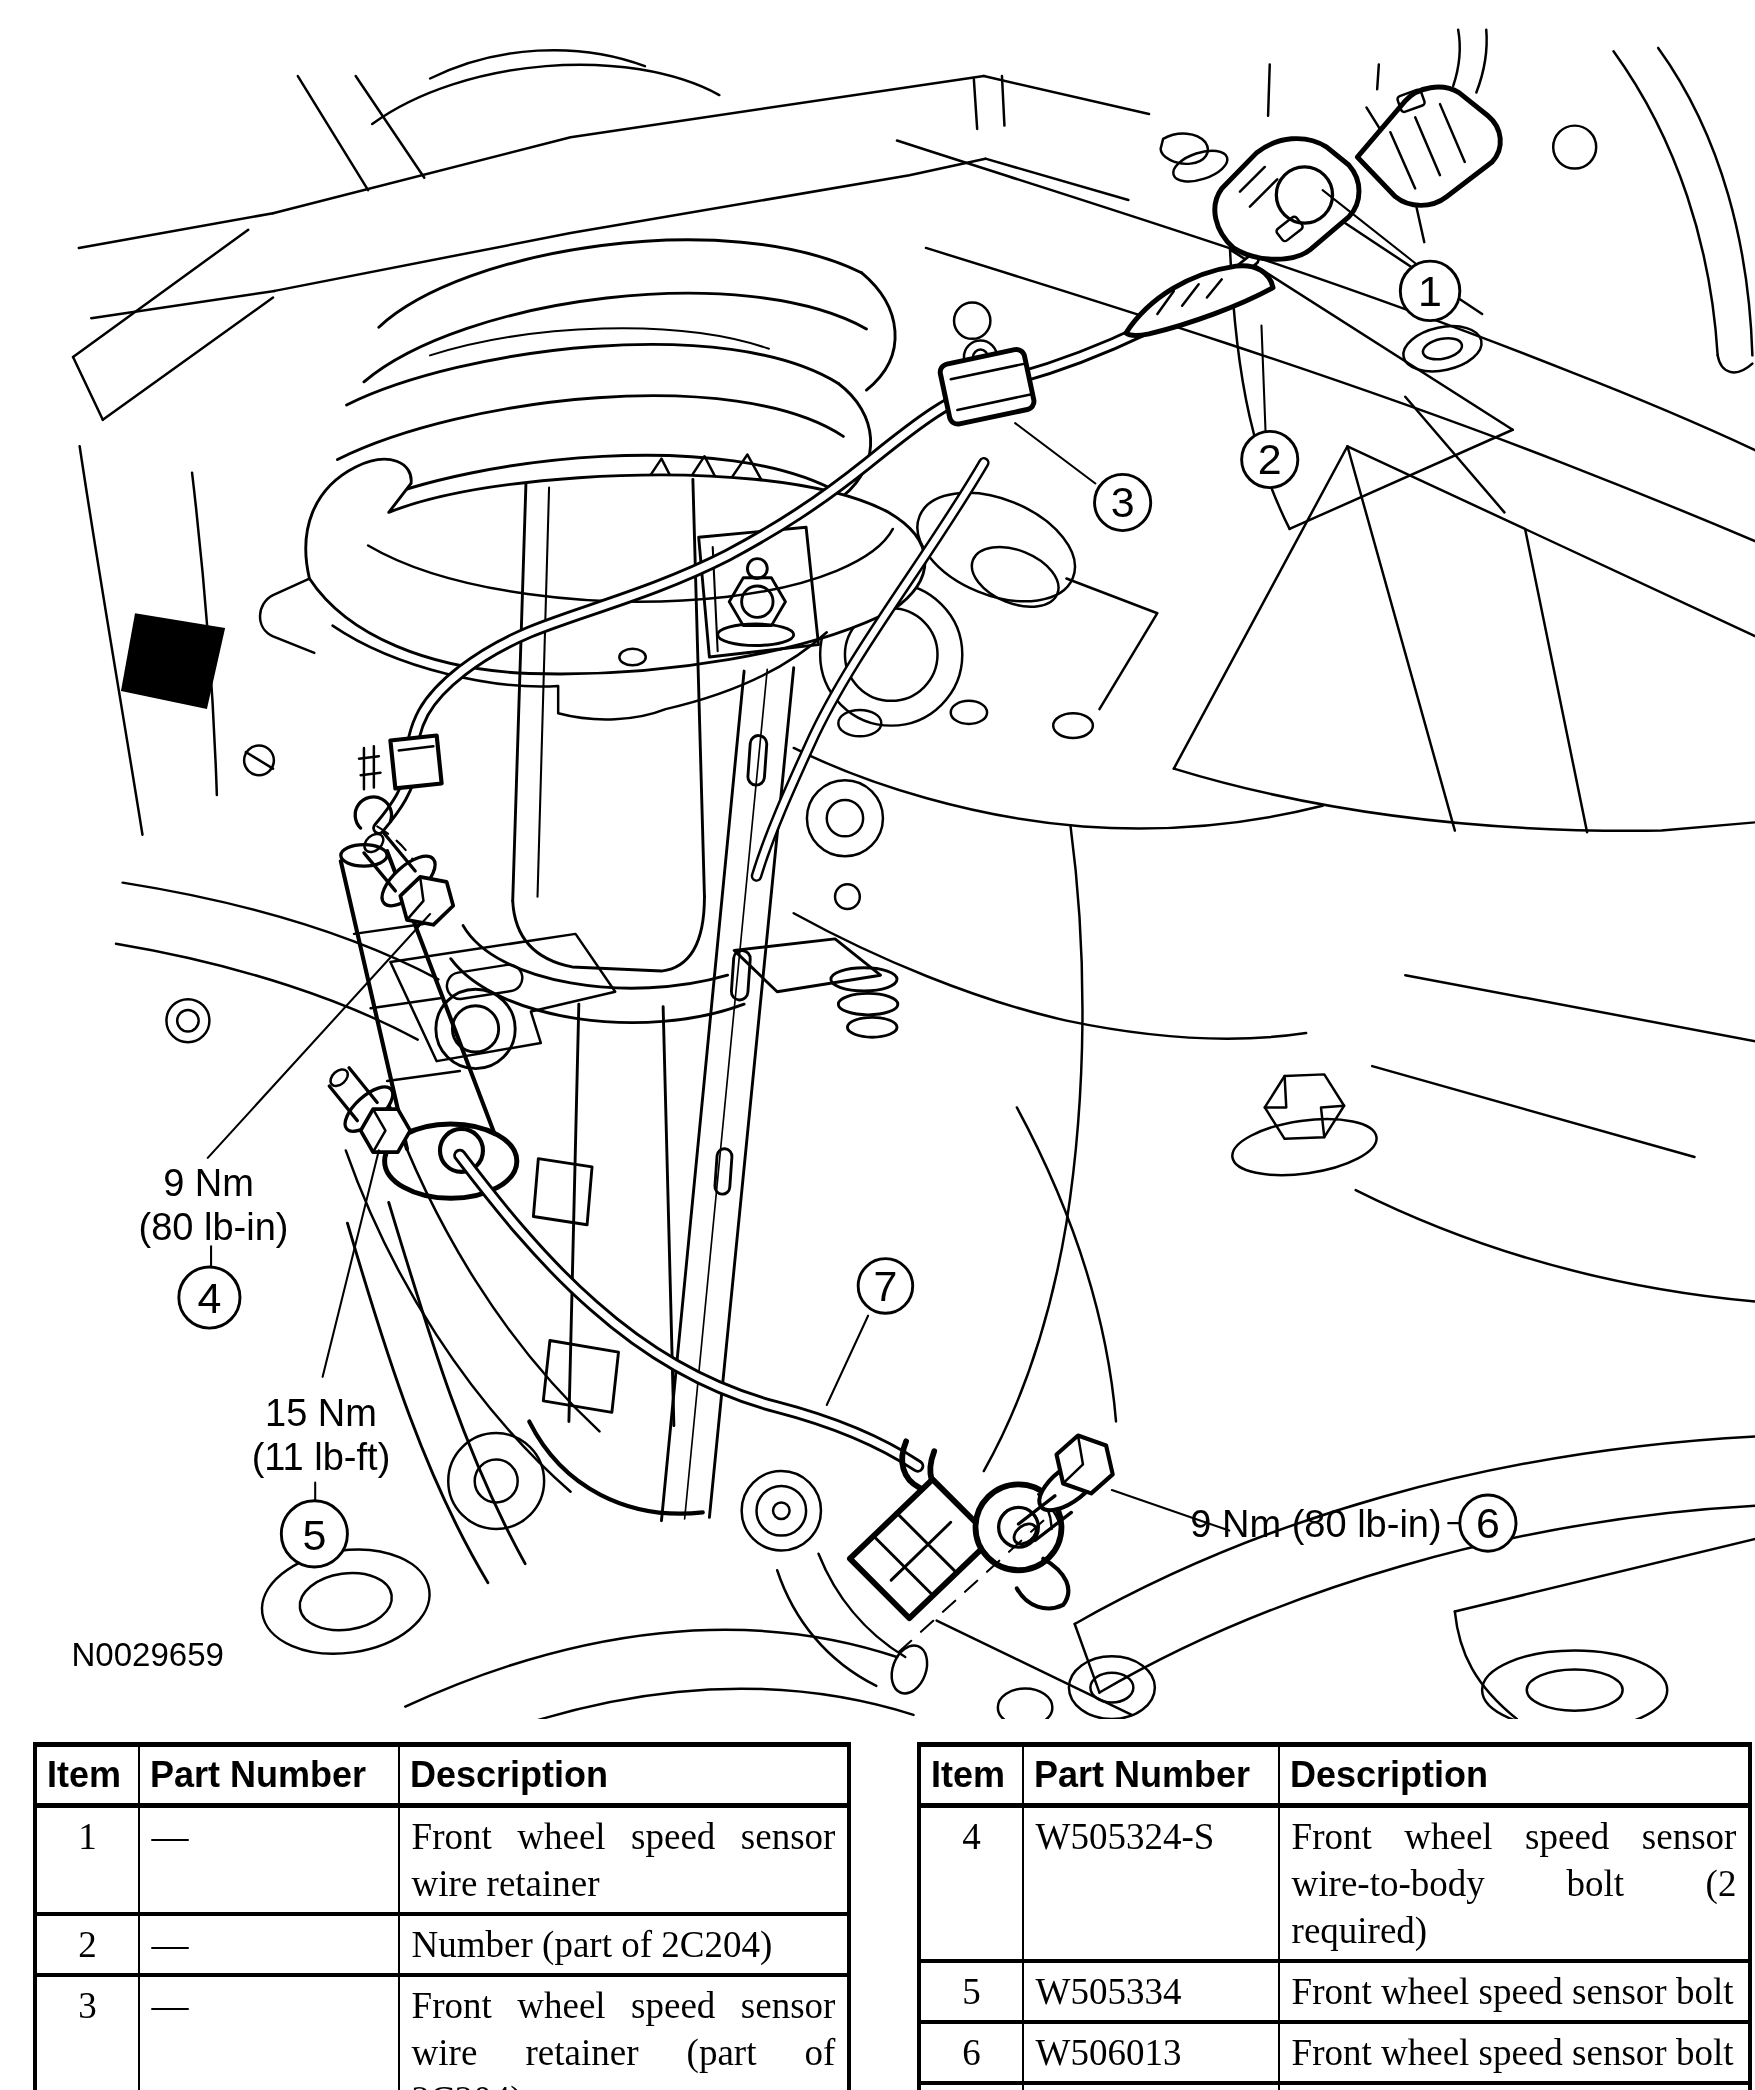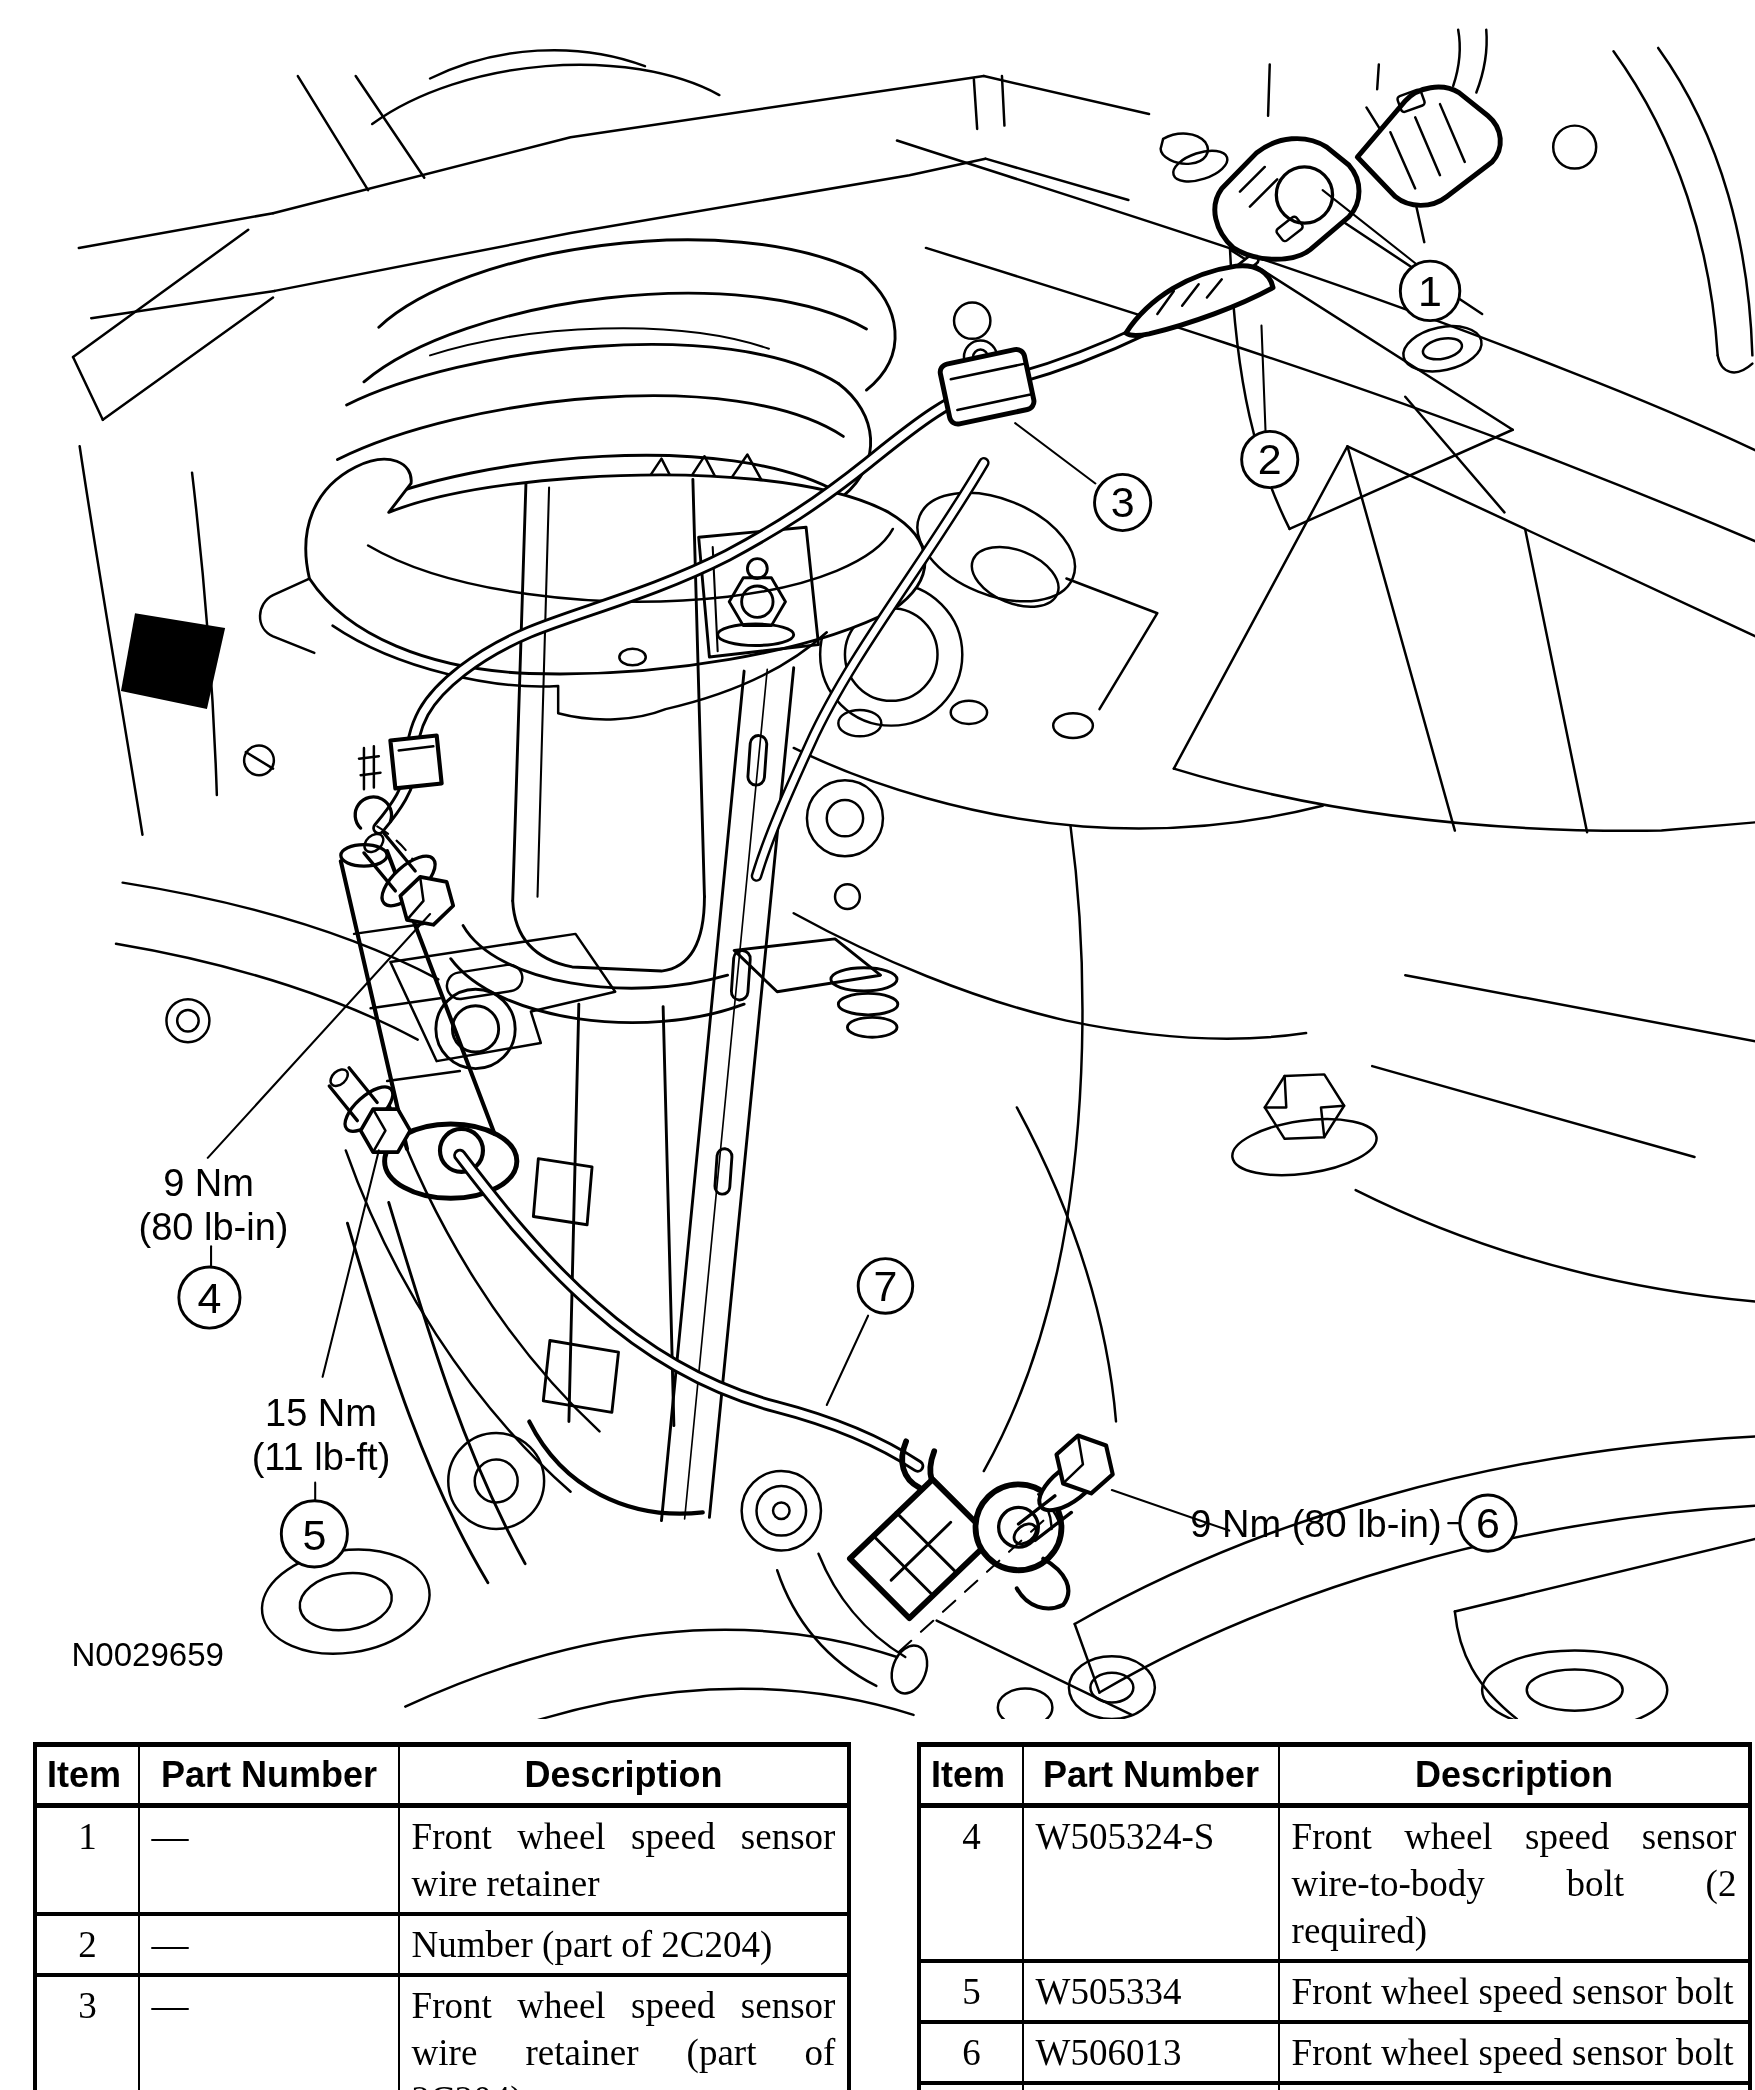--- a/index.html
+++ b/index.html
@@ -4,21 +4,21 @@
 <style>
   html,body{margin:0;padding:0;background:#ffffff;}
   #page{position:relative;width:1756px;height:2090px;background:#fff;overflow:hidden;
         font-family:"Liberation Sans",sans-serif;color:#000;}
   #diagram-svg{position:absolute;left:0;top:0;}
   
   table.parts-table{position:absolute;border-collapse:collapse;table-layout:fixed;background:#fff;
         border:4.1px solid #000;}
   table.parts-table th{font-family:"Liberation Sans",sans-serif;font-weight:bold;font-size:36px;
         padding:3.3px 10px;border:2.5px solid #000;border-top:5px solid #000;border-bottom:5px solid #000;
-        text-align:center;white-space:nowrap;overflow:hidden;}
+        text-align:left;white-space:nowrap;overflow:hidden;}
   table.parts-table th.c-item{text-align:left;}
   table.parts-table td{font-family:"Liberation Serif",serif;font-size:37px;line-height:47px;
         padding:5px 11.6px;border-left:2.5px solid #000;border-right:2.5px solid #000;
         border-top:4.1px solid #000;border-bottom:4.1px solid #000;vertical-align:top;}
   table.parts-table td.c-item{text-align:center;}
   table.parts-table td.c-desc{text-align:justify;}
   tr.h-row{height:61px;}
   tr.r-tall{height:107px;}
   tr.r-short{height:55px;}
 </style>

